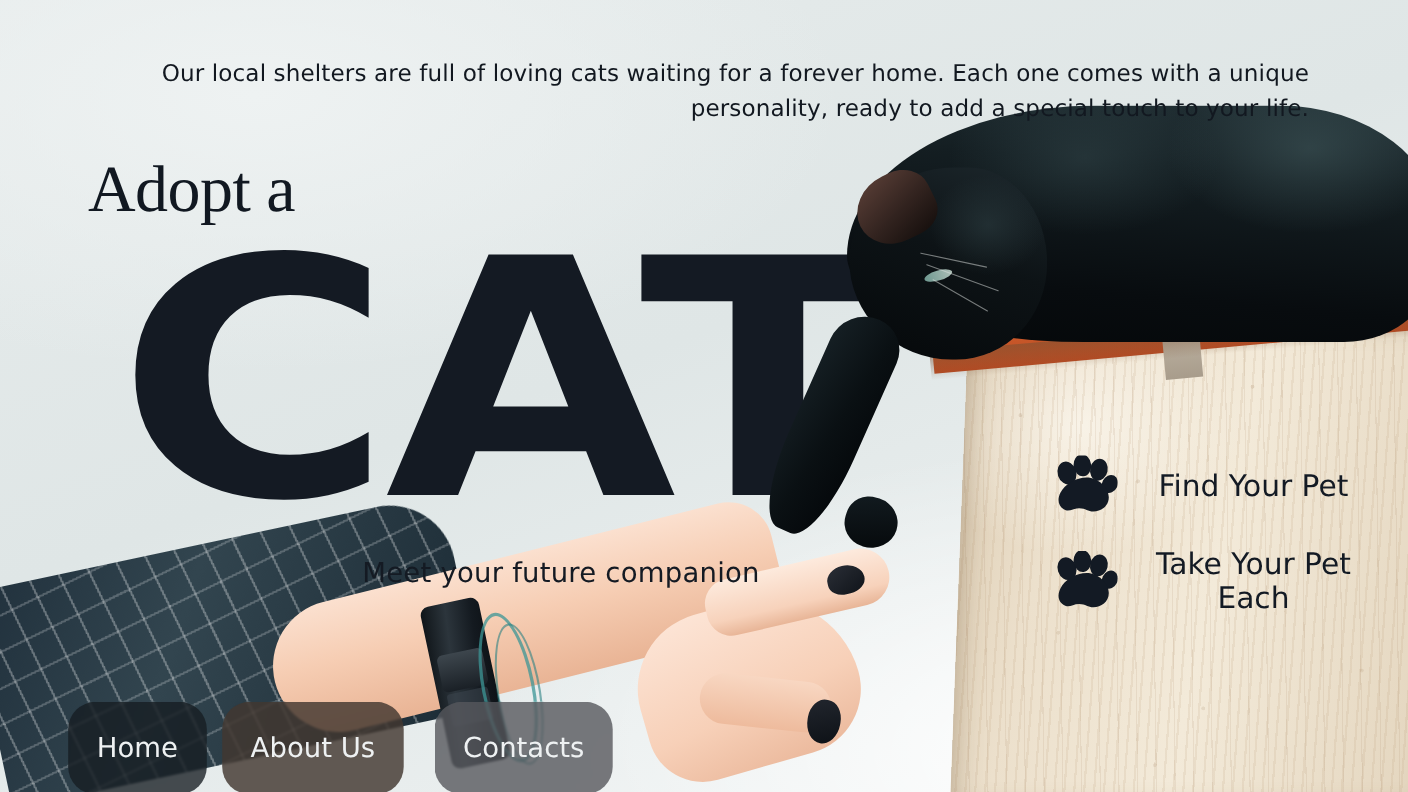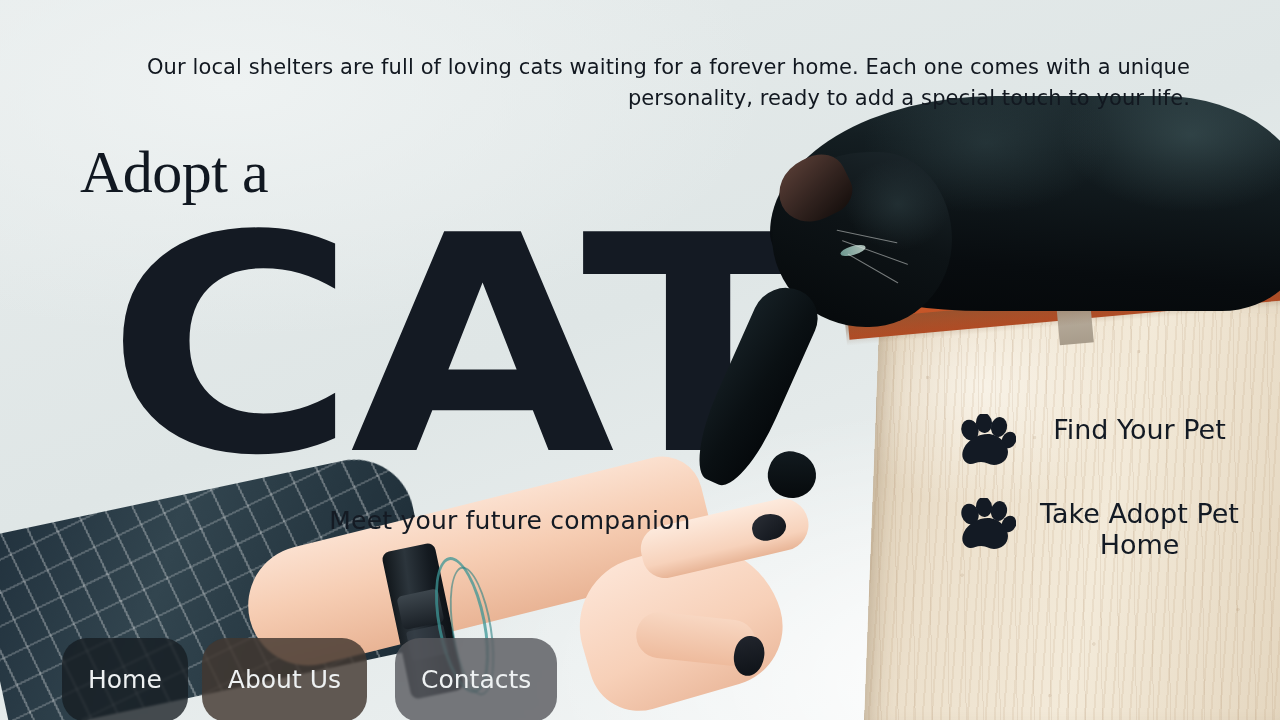--- a/index.html
+++ b/index.html
@@ -200,21 +200,21 @@
     white-space:nowrap;
   }
   .tagline{
     position:absolute;left:170px;top:506px;width:680px;text-align:center;
     font-family:"DejaVu Sans", sans-serif;
     font-size:25px;color:#141a23;letter-spacing:.2px;
   }
 
   
   .features{position:absolute;left:958px;top:414px;width:290px;}
-  .feature{display:flex;gap:15px;margin-bottom:28px;}
+  .feature{display:flex;align-items:center;gap:15px;margin-bottom:28px;}
   .feature:last-child{margin-bottom:0;}
   .paw{width:58px;height:56px;flex:0 0 58px;position:relative;}
   .feature-label{
     font-family:"DejaVu Sans", sans-serif;
     font-size:27px;line-height:31px;color:#131a24;text-align:center;flex:1;
   }
 
   
   .nav{position:absolute;left:62px;top:638px;display:flex;align-items:center;}
   .nav-item{
@@ -289,21 +289,21 @@
         <svg viewBox="0 0 58 56" width="58" height="56" aria-hidden="true">
           <g fill="#131a24">
             <ellipse cx="12" cy="16" rx="8.5" ry="10.5" transform="rotate(-18 12 16)"></ellipse>
             <ellipse cx="26" cy="9" rx="8" ry="10" transform="rotate(-6 26 9)"></ellipse>
             <ellipse cx="41" cy="13" rx="8" ry="10" transform="rotate(12 41 13)"></ellipse>
             <ellipse cx="51" cy="26" rx="7" ry="8.5" transform="rotate(26 51 26)"></ellipse>
             <path d="M30 20c10 0 20 9 20 18 0 8-7 13-14 13-5 0-7-3-13-3-6 0-9 4-14 1-5-3-6-9-3-15 4-8 14-14 24-14z"></path>
           </g>
         </svg>
       </span>
-      <span class="feature-label">Take Adopt Pet Home</span>
+      <span class="feature-label">Take Your Pet Each</span>
     </div>
   </div>
 
   <nav class="nav">
     <div class="nav-item" style="background: rgba(22, 28, 33, 0.78);">Home</div>
     <div class="nav-gap"></div>
     <div class="nav-item" style="background: rgba(66, 55, 48, 0.82);">About Us</div>
     <div class="nav-gap"></div>
     <div class="nav-gap"></div>
     <div class="nav-item" style="background: rgba(86, 88, 92, 0.8);">Contacts</div>

